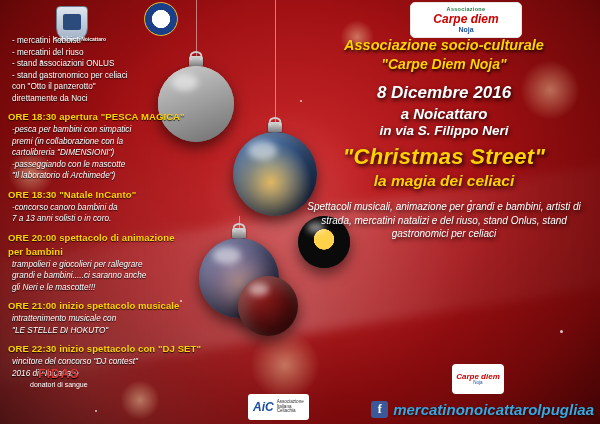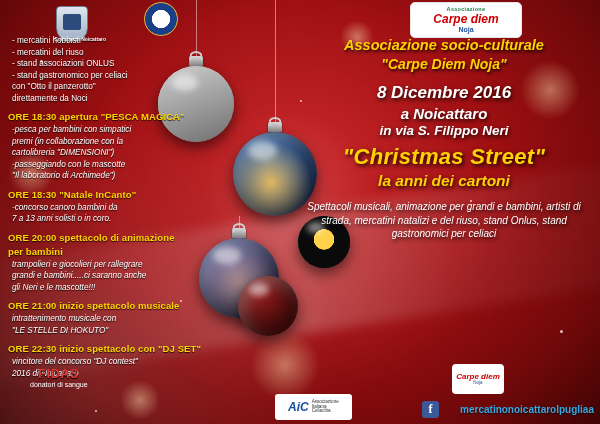--- a/index.html
+++ b/index.html
@@ -127,32 +127,32 @@
   }
   .carpe-a{font-size:5.5px;color:#1d7d3f;letter-spacing:.3px;}
   .carpe-b{font-size:12px;color:#c00;font-style:italic;font-weight:bold;}
   .carpe-c{font-size:7px;color:#1b4f9c;}
   .fidas{
     position:absolute;left:30px;bottom:36px;color:#fff;font-size:7px;text-align:center;
   }
   .fidas .big{color:#e03a3a;font-weight:bold;font-size:12px;letter-spacing:1px;text-shadow:0 1px 1px #000;}
   .aic{
     position:absolute;left:248px;bottom:4px;height:24px;display:flex;align-items:center;gap:3px;
-    background:#fff;border-radius:3px;padding:1px 13px;margin-left:27px;
+    background:#fff;border-radius:3px;padding:1px 5px;
   }
   .aic .lbl{font-size:12px;font-weight:bold;color:#1a4fa0;font-style:italic;}
   .aic .sub{font-size:4.6px;color:#333;line-height:1.05;text-align:left;}
   .fb{
     position:absolute;right:6px;bottom:6px;display:flex;align-items:center;gap:5px;
   }
   .fbicon{
     width:17px;height:17px;border-radius:3px;background:#3b5998;color:#fff;
     font-weight:bold;font-size:12px;display:flex;align-items:center;justify-content:center;font-family:"Liberation Serif",serif;
   }
-  .fbtxt{color:#39a7e0;font-weight:bold;font-size:10px;text-shadow:0 1px 2px rgba(0,0,0,.8);margin-left:16px;}
+  .fbtxt{color:#39a7e0;font-style:italic;font-weight:bold;font-size:15px;text-shadow:0 1px 2px rgba(0,0,0,.8);}
   .logo-cd{
     position:absolute;right:96px;bottom:30px;width:52px;height:30px;
     background:#fff;border-radius:4px;display:flex;align-items:center;justify-content:center;
     flex-direction:column;line-height:1;
   }
   .logo-cd .t1{font-size:8px;color:#c00;font-style:italic;font-weight:bold;}
   .logo-cd .t2{font-size:4.5px;color:#1b4f9c;}
 </style>
 </head>
 <body>
@@ -262,21 +262,21 @@
 
   </div>
 
   <div class="right">
     <p class="asso">Associazione socio-culturale</p>
     <p class="asso2">"Carpe Diem Noja"</p>
     <p class="date">8 Dicembre 2016</p>
     <p class="place">a Noicattaro</p>
     <p class="street">in via S. Filippo Neri</p>
     <p class="title">"Christmas  Street"</p>
-    <p class="subtitle">la anni dei cartoni</p>
+    <p class="subtitle">la magia dei celiaci</p>
     <p class="body">Spettacoli musicali, animazione per grandi e bambini, artisti di strada, mercatini natalizi e del riuso, stand Onlus, stand gastronomici per celiaci</p>
   </div>
 
   <div class="fidas">
     <div class="big">FIDAS</div>
     <div>donatori di sangue</div>
   </div>
 
   <div class="logo-cd">
     <div class="t1">Carpe diem</div>

